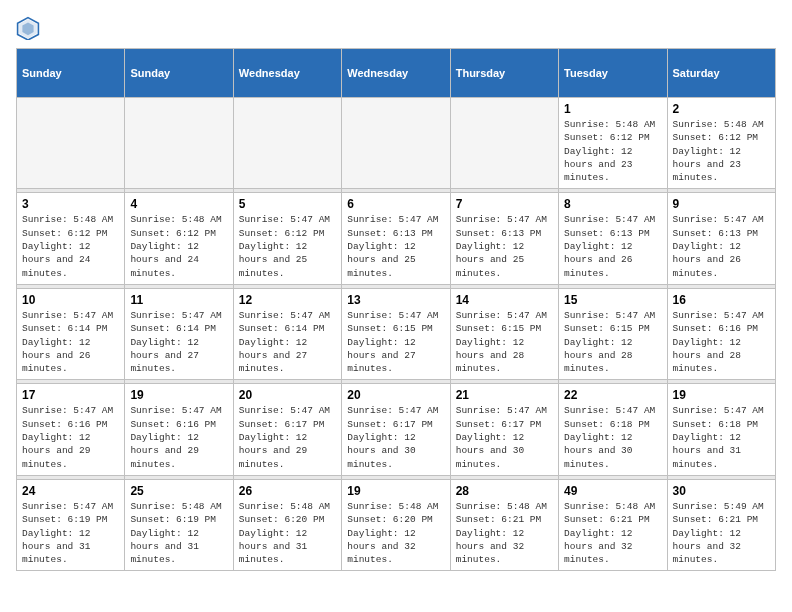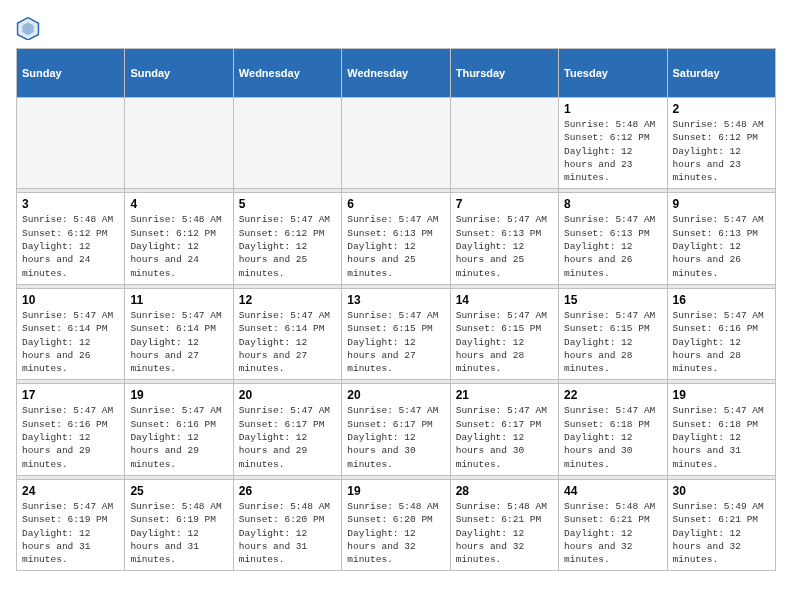--- a/index.html
+++ b/index.html
@@ -338,21 +338,21 @@
 Sunset: 6:20 PM
 Daylight: 12 hours and 32 minutes.</div>
         </td>
         <td>
           <span class="day-number">28</span>
           <div class="day-info" style="white-space: pre-line;">Sunrise: 5:48 AM
 Sunset: 6:21 PM
 Daylight: 12 hours and 32 minutes.</div>
         </td>
         <td>
-          <span class="day-number">44</span>
+          <span class="day-number">49</span>
           <div class="day-info" style="white-space: pre-line;">Sunrise: 5:48 AM
 Sunset: 6:21 PM
 Daylight: 12 hours and 32 minutes.</div>
         </td>
         <td>
           <span class="day-number">30</span>
           <div class="day-info" style="white-space: pre-line;">Sunrise: 5:49 AM
 Sunset: 6:21 PM
 Daylight: 12 hours and 32 minutes.</div>
         </td>

